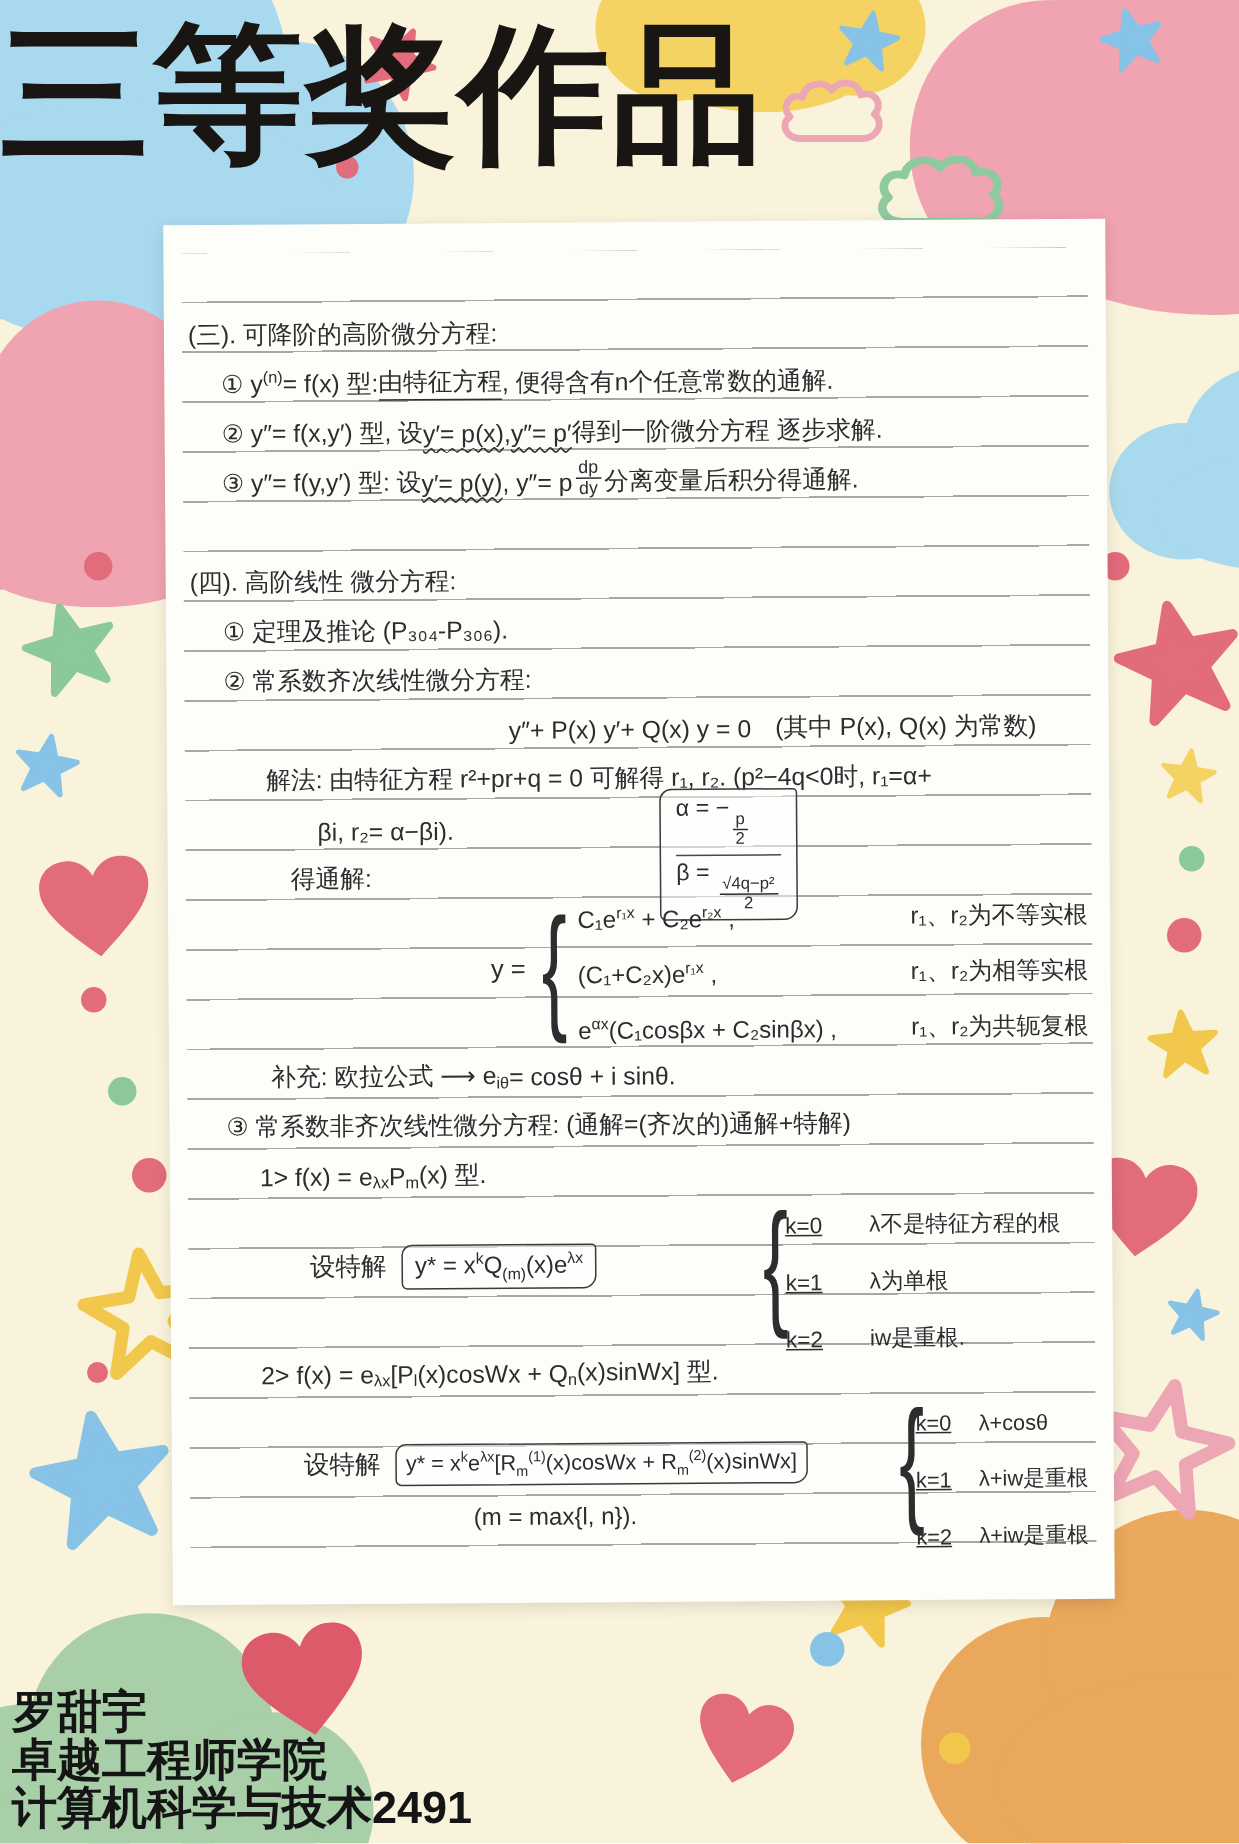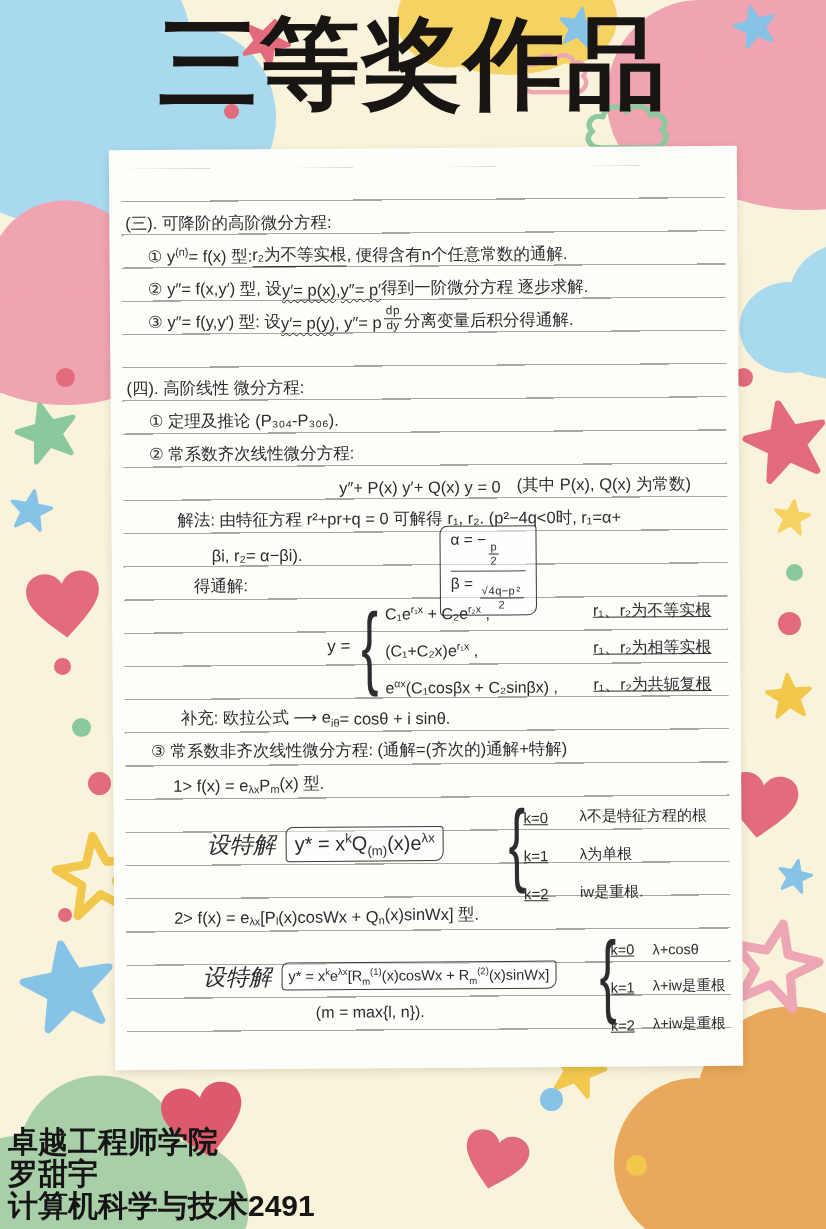--- a/index.html
+++ b/index.html
@@ -2,54 +2,54 @@
 <html style="--cream: #faf3dc; --blue: #a9d9ee; --sky: #86c3e6; --pink: #f0a3b0; --rose: #e26b7c; --softpink: #eda6b4; --yellow: #f5d363; --gold: #f2c84c; --orange: #eaa85c; --green: #a8cfa8; --mint: #8fc9a0; --leaf: #8bc89b; --red: #dd5a6b;"><head>
 <meta charset="utf-8">
 <style>
   html,body{margin:0;padding:0;}
   .canvas{position:relative;width:826px;height:1229px;overflow:hidden;background:var(--cream,#faf3dc);font-family:"Liberation Sans","DejaVu Sans",sans-serif;}
   
   .dec{position:absolute;z-index:0;}
   .dec svg{display:block;width:100%;height:100%;}
   .dot{border-radius:50%;background:currentColor;}
   
-  .title{position:absolute;z-index:3;left:0;right:0;top:8px;margin:0;text-align:center;
+  .title{position:absolute;z-index:3;left:0;right:0;top:8px;margin:0;
          font-size:100px;font-weight:900;letter-spacing:2px;color:#181512;line-height:1.1;}
   
   .paper{position:absolute;z-index:2;left:112px;top:148px;width:628px;height:920px;background:#fdfdf9;
          transform:rotate(-0.4deg);box-shadow:0 3px 10px rgba(0,0,0,.12);}
   .ruled{position:absolute;left:12px;right:12px;top:19px;bottom:26px;
          background:repeating-linear-gradient(to bottom,transparent 0,transparent 32px,#aaa7a2 32px,#aaa7a2 33.2px);}
   .row{position:absolute;height:33px;display:flex;align-items:flex-end;padding-bottom:4px;
        white-space:nowrap;font-size:16.5px;color:#2e2c2f;}
   .row sup,.paper sup{font-size:.66em;}
   .row sub,.paper sub{font-size:.66em;}
   .u{border-bottom:1.4px solid currentColor;}
   .w{text-decoration:underline;text-decoration-style:wavy;text-decoration-thickness:1px;text-underline-offset:3px;}
   .frac{display:inline-flex;flex-direction:column;align-items:center;vertical-align:-6px;font-size:.72em;line-height:1.1;margin:0 2px;}
-  .frac .num{border-bottom:1px solid currentColor;padding:0 2px;font-family:Liberation Mono, monospace;}
+  .frac .num{border-bottom:1px solid currentColor;padding:0 2px;}
   .gap{margin-left:16px;}
   
   .abox{position:absolute;border:1.6px solid #3b393b;border-radius:8px 3px 9px 4px;color:#2e2c2f;
         font-size:15.5px;padding:1px 10px;background:rgba(255,255,255,.5);}
   .abox > div{padding:3px 0;}
   .abox > div + div{border-top:1.2px solid #4a484a;}
   
   .cases{position:absolute;display:flex;align-items:center;color:#2e2c2f;height:99px;}
   .ylhs{font-size:17px;margin-right:4px;}
   .brace{font-size:92px;font-weight:300;line-height:.95;transform:scaleX(.55);color:#2e2c2f;}
   .case-col{display:flex;flex-direction:column;}
   .case-row{height:33px;display:flex;align-items:flex-end;padding-bottom:4px;white-space:nowrap;font-size:16px;}
   .case-f{min-width:208px;}
-  .case-c{text-decoration:underline;}
+  .case-c{margin-left:14px;}
   
   .kblock{position:absolute;left:0;width:628px;height:99px;color:#2e2c2f;}
   .spgroup{position:absolute;top:50%;transform:translateY(-50%);display:flex;align-items:center;gap:10px;white-space:nowrap;}
-  .splabel{font-size:23px;font-style:italic;}
-  .spbox{border:1.6px solid #3b393b;border-radius:7px 3px 9px 4px;padding:3px 8px;font-size:20px;background:rgba(255,255,255,.5);}
+  .splabel{font-size:17px;}
+  .spbox{border:1.6px solid #3b393b;border-radius:7px 3px 9px 4px;padding:3px 8px;font-size:16px;background:rgba(255,255,255,.5);}
   .spbox.small{font-size:14.5px;padding:3px 6px;}
   .kbrace{position:absolute;top:0;height:99px;display:flex;align-items:center;}
   .kcol{position:absolute;top:0;display:flex;flex-direction:column;}
   .krow{height:33px;display:flex;align-items:flex-end;padding-bottom:5px;white-space:nowrap;font-size:15px;}
   .kk{width:56px;text-decoration:underline;}
   .kcol.tight .kk{width:42px;}
   .kcol.tight .krow{font-size:14.5px;}
   .mmax{position:absolute;bottom:4px;white-space:nowrap;font-size:16px;}
   
   .credit{position:absolute;z-index:4;left:8px;top:1126px;color:#151515;font-weight:700;
@@ -231,21 +231,21 @@
   <div class="dec dot" style="left:626px;top:1155px;width:21px;height:21px;color:var(--gold)"></div>
 
   <h1 class="title">三等奖作品</h1>
 
   <div class="paper">
     <div class="ruled"></div>
 
     <div class="row" style="top:52px;left:16px">(三). 可降阶的高阶微分方程:</div>
     <div class="row" style="top:85px;left:38px">
         <span>① y<sup>(n)</sup>= f(x) 型: </span>
-        <span class="u">r₂为不等实根</span>
+        <span class="u">由特征方程</span>
         <span>, 便得含有n个任意常数的通解.</span>
       </div>
     <div class="row" style="top:118px;left:38px">
         <span>② y″= f(x,y′) 型, 设 </span>
         <span class="w">y′= p(x)</span>
         <span>, </span>
         <span class="w">y″= p′</span>
         <span> 得到一阶微分方程 逐步求解.</span>
       </div>
     <div class="row" style="top:151px;left:38px">
@@ -353,17 +353,17 @@
         <div class="krow">
             <span class="kk">k=2</span>
             <span>λ+iw是重根</span>
           </div>
       </div>
       <div class="mmax" style="left:201px">(m = max{l, n}).</div>
     </div>
   </div>
 
   <div class="credit">
+    <div>罗甜宇</div>
     <div>卓越工程师学院</div>
-    <div>罗甜宇</div>
     <div>计算机科学与技术2491</div>
   </div>
 </div>
 
 </body></html>

